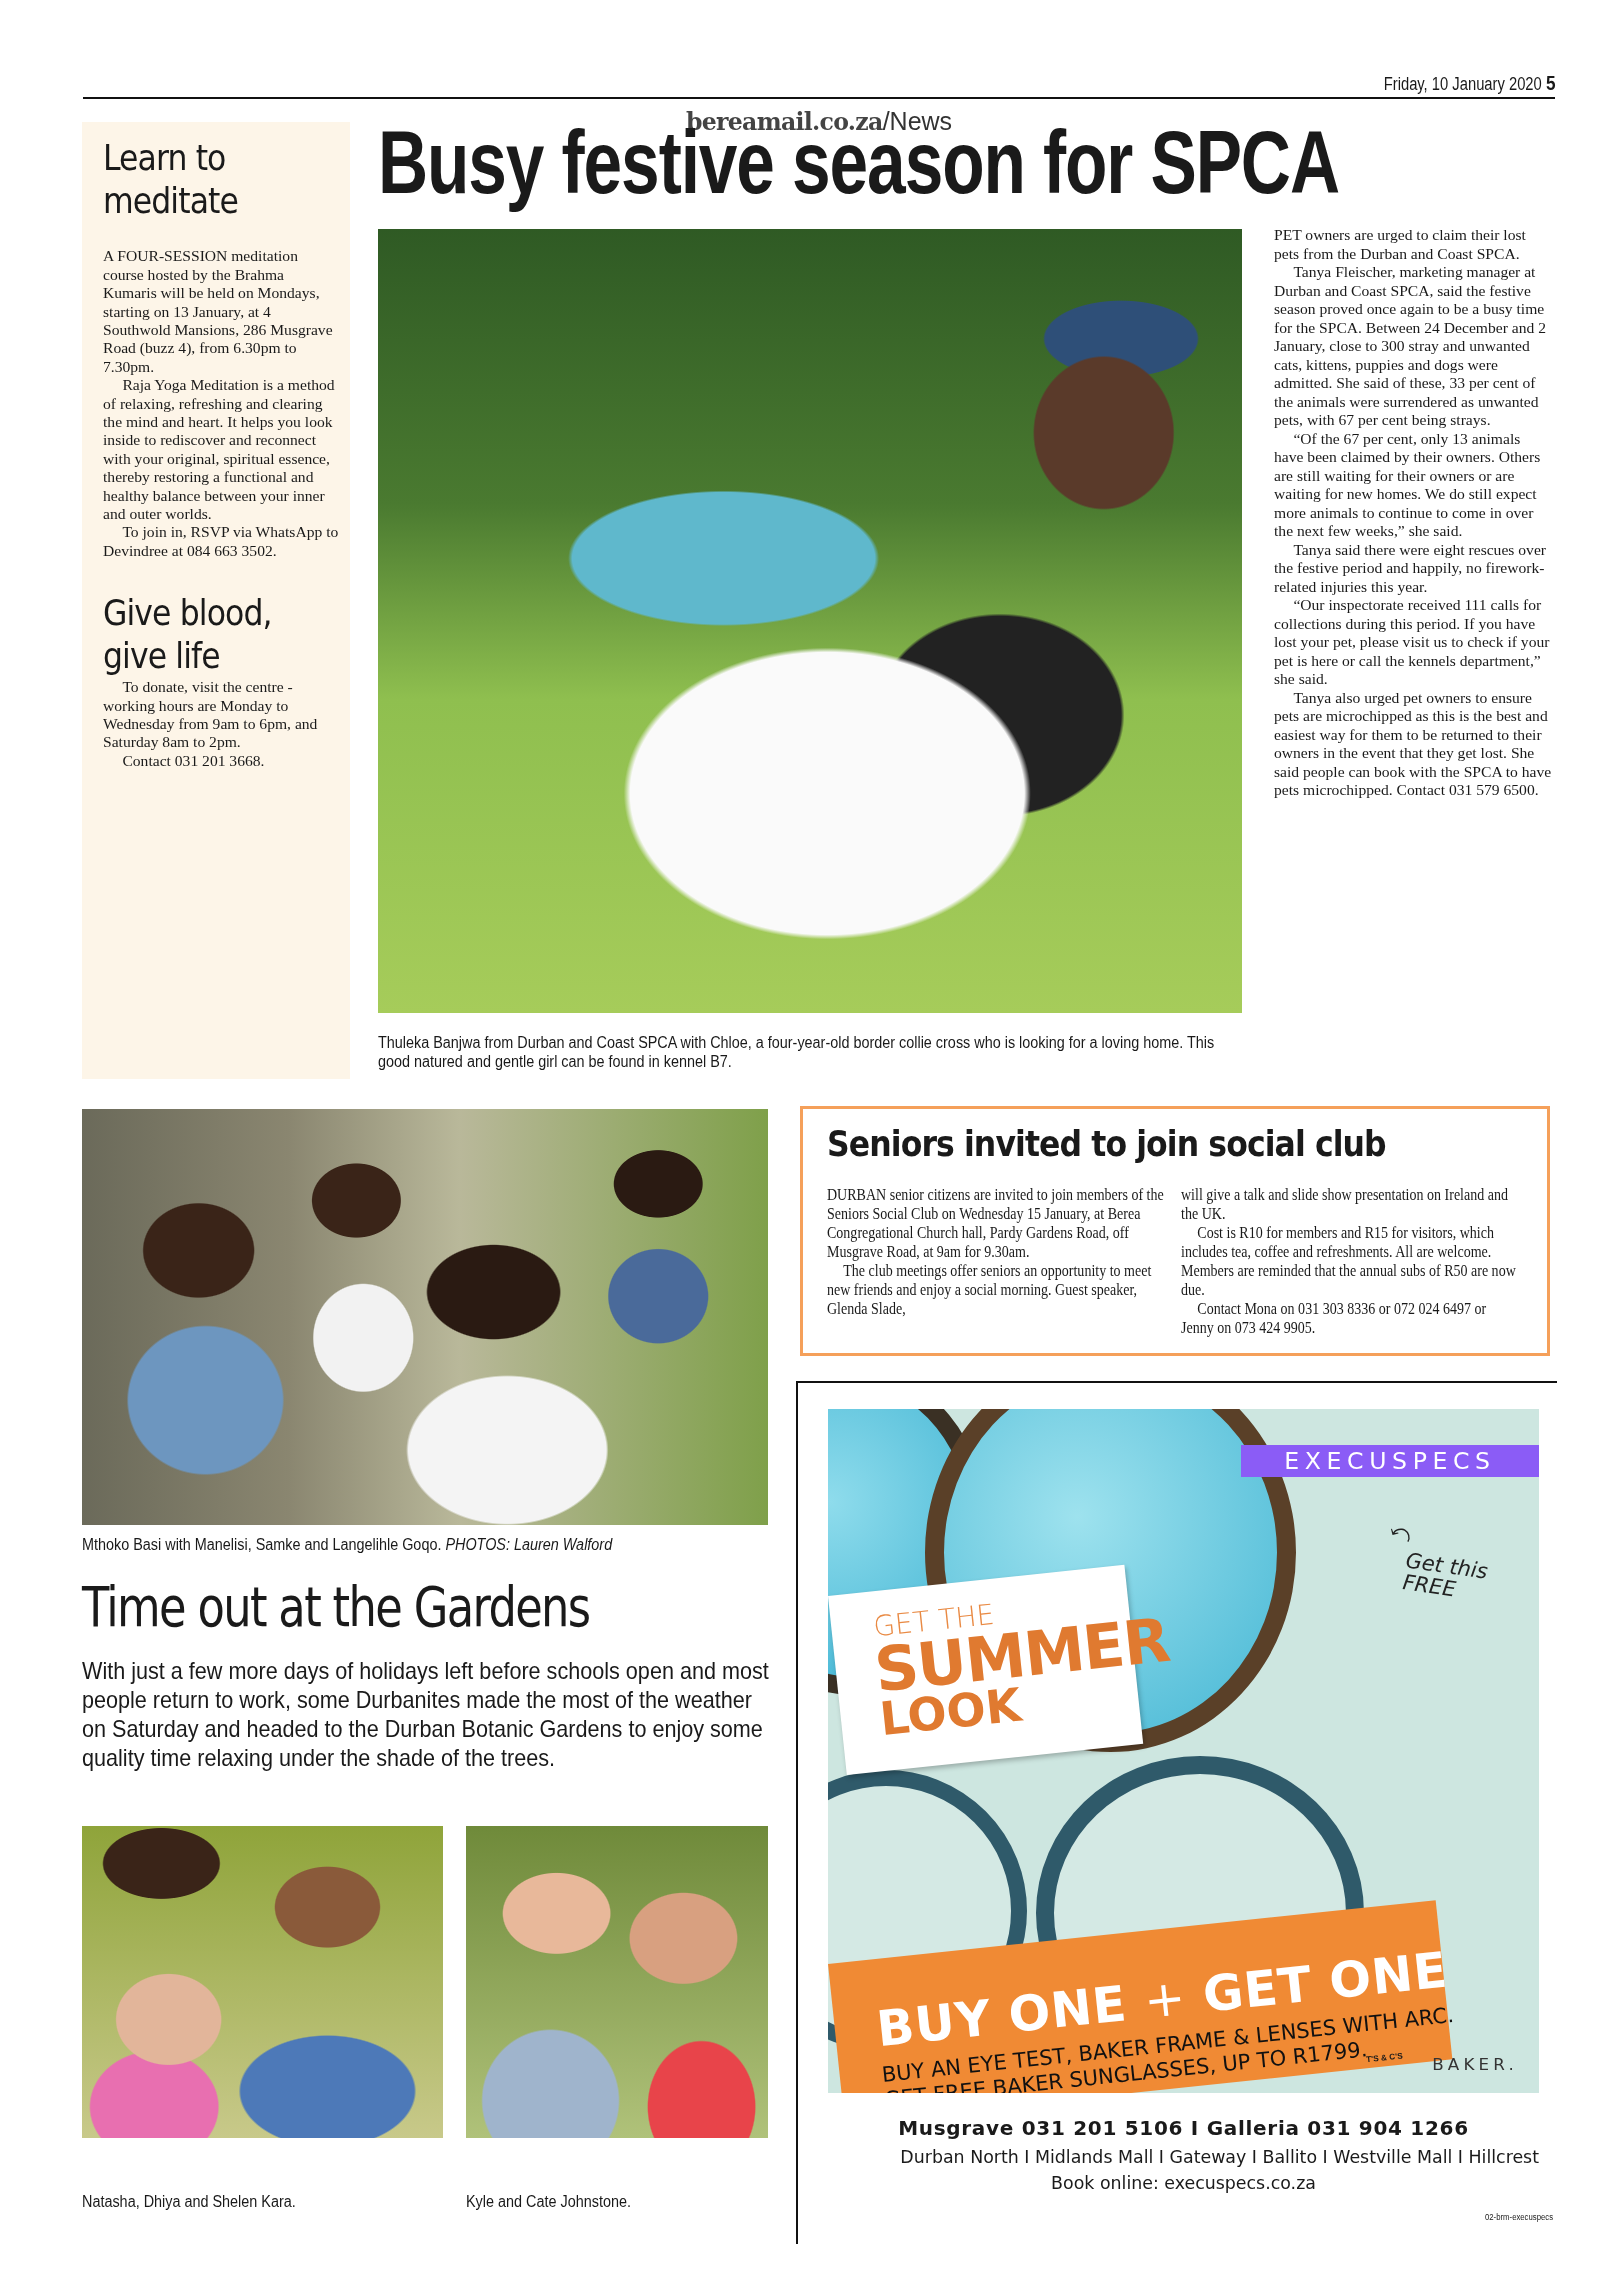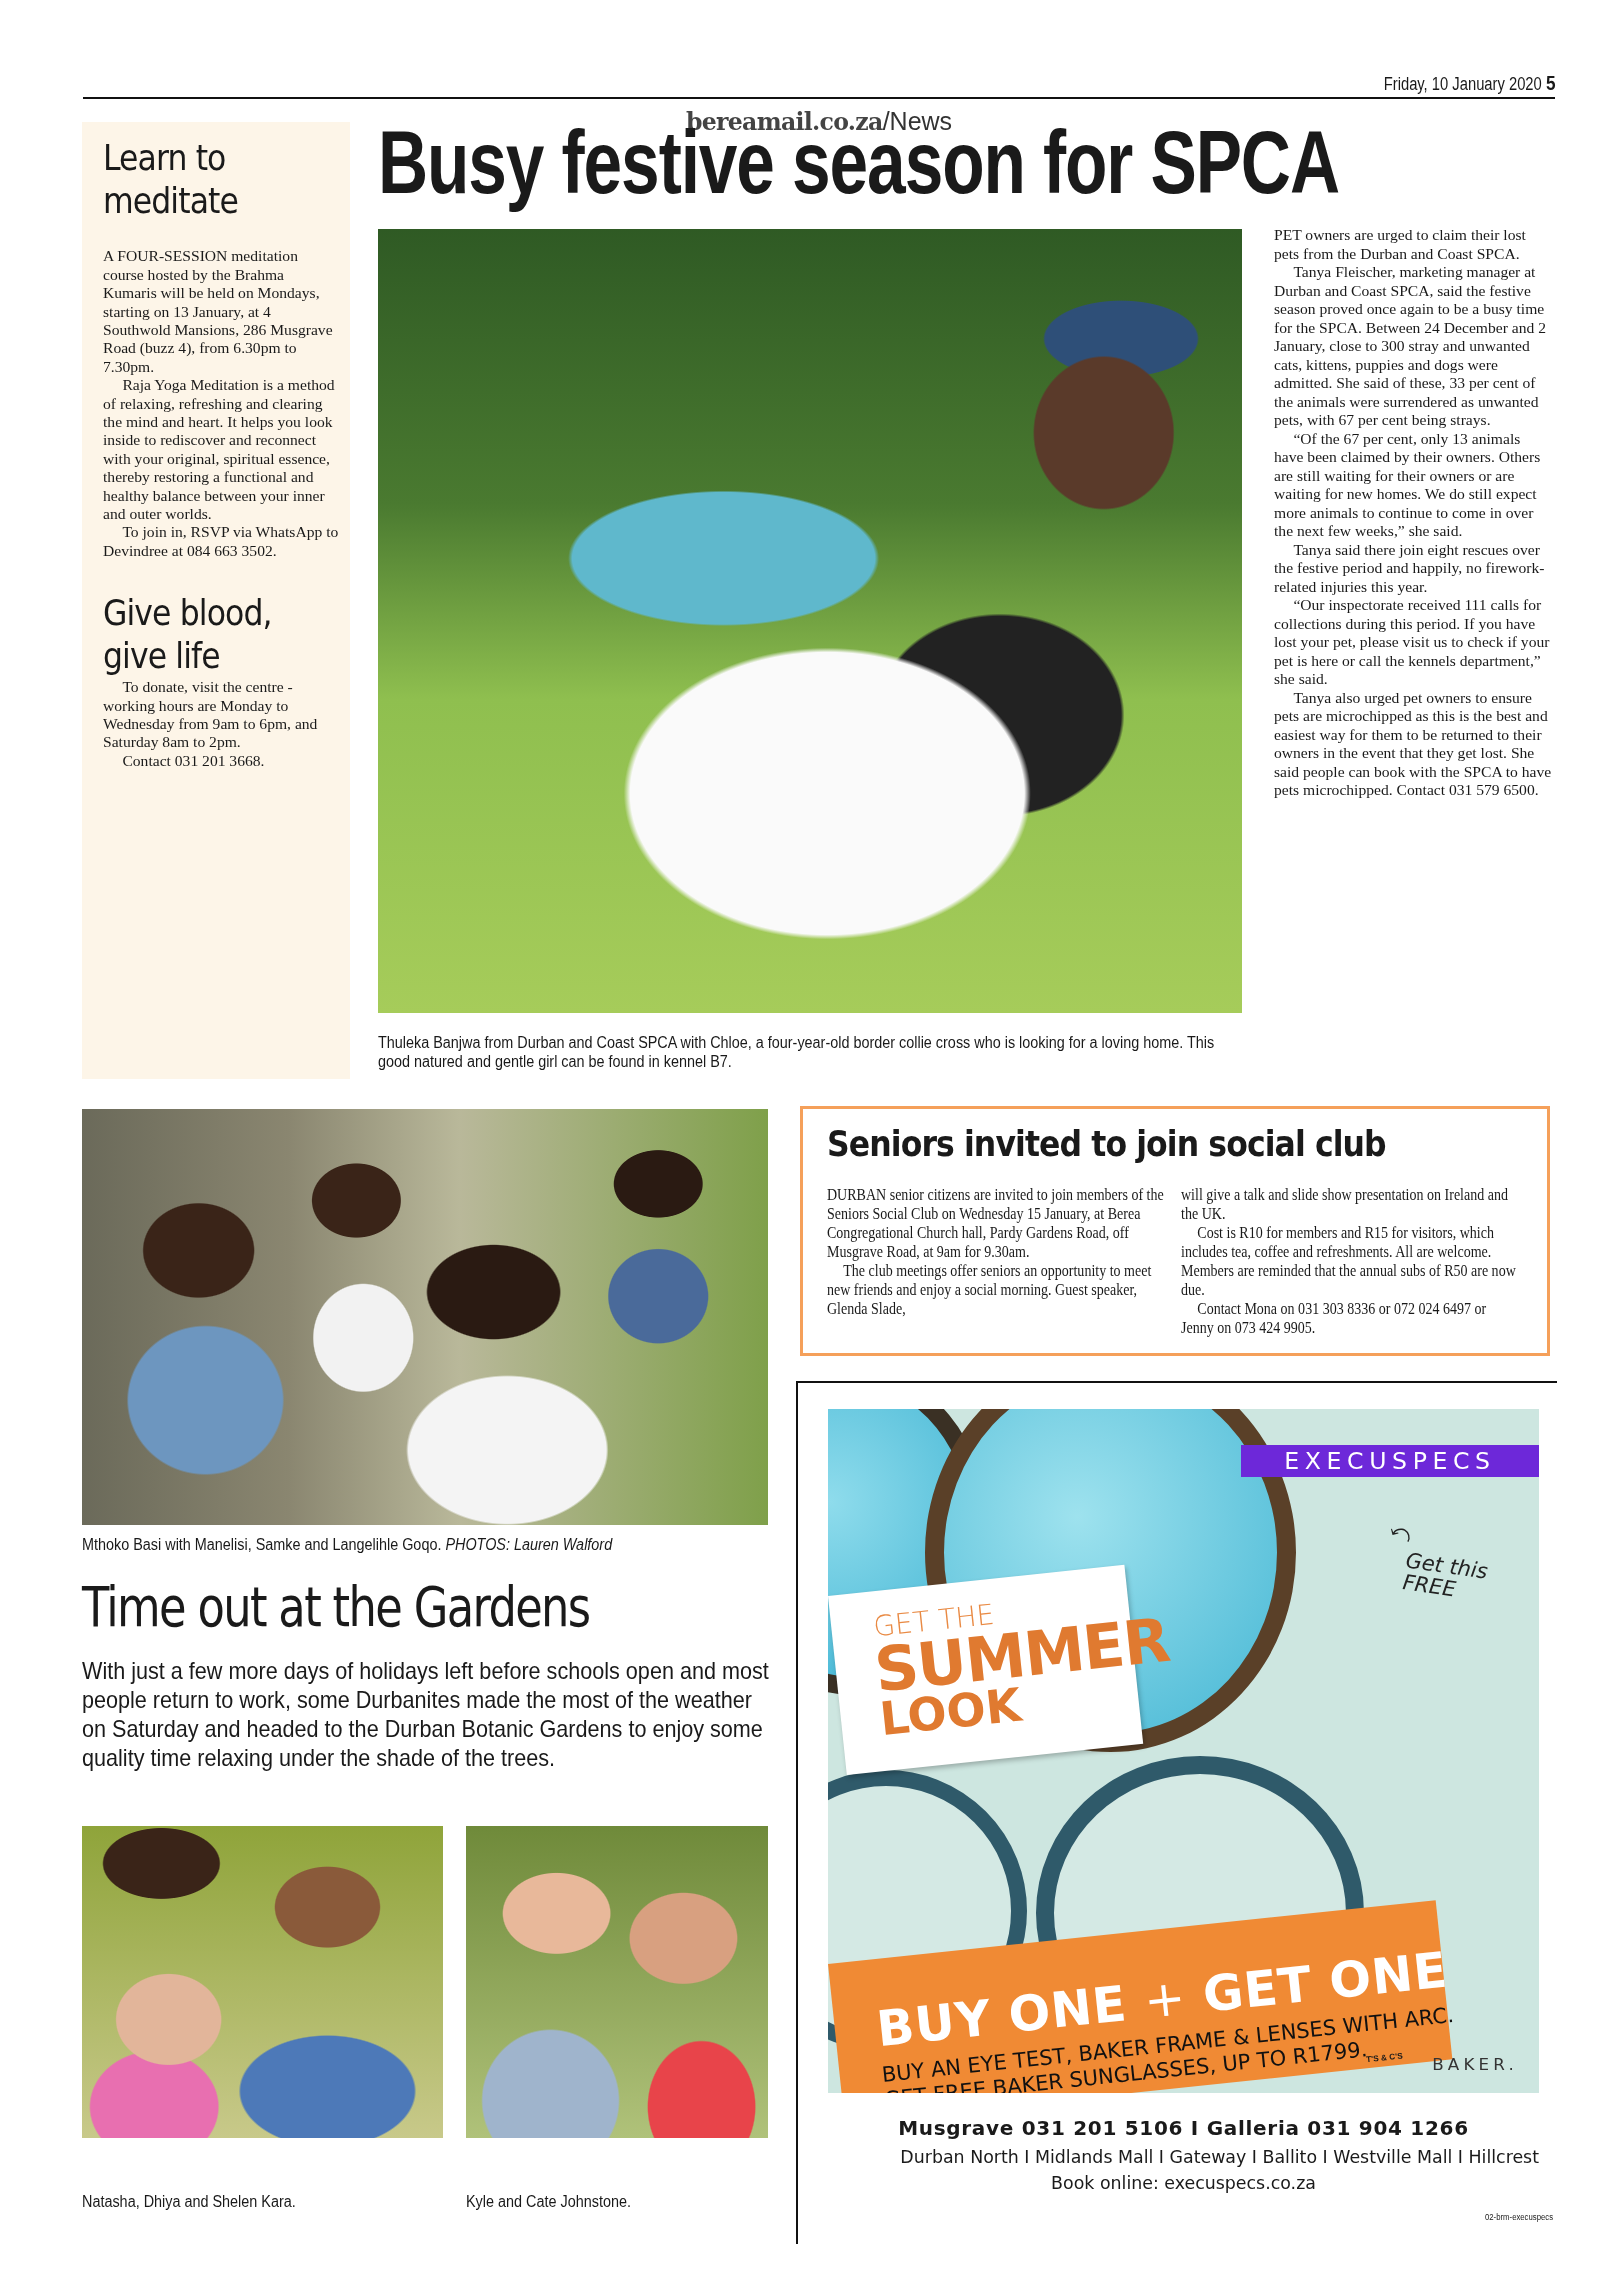--- a/index.html
+++ b/index.html
@@ -66,21 +66,21 @@
   .seniors h3{position:absolute;left:23.6px;top:15.3px;margin:0;font-family:"DejaVu Sans",sans-serif;font-weight:bold;font-size:35px;letter-spacing:-1px;transform:scaleX(0.9);transform-origin:left;white-space:nowrap;}
   .seniors .c1,.seniors .c2{position:absolute;top:76px;width:333px;font-size:16.7px;line-height:19px;transform:scaleX(0.84);transform-origin:left;width:403px;}
   .seniors .c1{left:23.6px;}
   .seniors .c2{left:378px;}
   .seniors p{margin:0;}
 
   
   .adframe{left:796px;top:1381px;width:759px;height:861px;border-top:2.1px solid #111;border-left:2.1px solid #111;}
   .ad{left:828px;top:1409px;width:711px;height:684px;background:#cde6e0;overflow:hidden;}
   .lens{position:absolute;border-radius:50%;}
-  .execu{position:absolute;right:0;top:36px;width:298px;height:32px;background:#6d28d9;color:#fff;font-family:"DejaVu Sans",sans-serif;font-size:23.6px;letter-spacing:5.6px;text-align:center;line-height:32px;}
+  .execu{position:absolute;right:0;top:36px;width:298px;height:32px;background:#8b5cf6;color:#fff;font-family:"DejaVu Sans",sans-serif;font-size:23.6px;letter-spacing:5.6px;text-align:center;line-height:32px;}
   .summer-card{position:absolute;left:0;top:187px;width:298px;height:180px;background:#fff;transform:rotate(-6deg);transform-origin:left top;box-shadow:1.4px 2.8px 5.6px rgba(0,0,0,.25);}
   .summer-card .g{position:absolute;left:42px;top:19.4px;color:#e98a44;font-family:"DejaVu Sans",sans-serif;font-weight:200;font-size:28px;}
   .summer-card .s{position:absolute;left:39px;top:49px;color:#e07a30;font-family:"DejaVu Sans",sans-serif;font-weight:bold;font-size:61px;letter-spacing:-1.4px;line-height:60px;}
   .summer-card .l{position:absolute;left:39px;top:101px;color:#e07a30;font-family:"DejaVu Sans",sans-serif;font-weight:bold;font-size:46px;}
   .freenote{position:absolute;left:576px;top:146px;font-family:"DejaVu Sans",sans-serif;font-style:italic;font-size:21px;line-height:22px;transform:rotate(8deg);color:#222;}
   .freearrow{position:absolute;left:562px;top:111px;font-size:21px;color:#222;transform:rotate(30deg);}
   .promo{position:absolute;left:0;top:555px;width:611px;height:160px;background:#f08a34;transform:rotate(-6deg);transform-origin:left top;}
   .promo .big{position:absolute;left:42px;top:42px;color:#fff;font-family:"DejaVu Sans",sans-serif;font-weight:bold;font-size:49px;white-space:nowrap;letter-spacing:0.7px;}
   .promo .big span{font-weight:normal;}
   .promo .sub{position:absolute;left:42px;top:104px;color:#111;font-family:"DejaVu Sans",sans-serif;font-size:21px;line-height:25px;white-space:nowrap;}
@@ -114,21 +114,21 @@
 
 <div class="abs headline">Busy festive season for SPCA</div>
 
 <div class="abs photo ph-dog"></div>
 <div class="abs cap" style="left:378px;top:1033px;width:958px;">Thuleka Banjwa from Durban and Coast SPCA with Chloe, a four-year-old border collie cross who is looking for a loving home. This good natured and gentle girl can be found in kennel B7.</div>
 
 <div class="abs col">
   <p>PET owners are urged to claim their lost pets from the Durban and Coast SPCA.</p>
   <p class="ind">Tanya Fleischer, marketing manager at Durban and Coast SPCA, said the festive season proved once again to be a busy time for the SPCA. Between 24 December and 2 January, close to 300 stray and unwanted cats, kittens, puppies and dogs were admitted. She said of these, 33 per cent of the animals were surrendered as unwanted pets, with 67 per cent being strays.</p>
   <p class="ind">“Of the 67 per cent, only 13 animals have been claimed by their owners. Others are still waiting for their owners or are waiting for new homes. We do still expect more animals to continue to come in over the next few weeks,” she said.</p>
-  <p class="ind">Tanya said there join eight rescues over the festive period and happily, no firework-related injuries this year.</p>
+  <p class="ind">Tanya said there were eight rescues over the festive period and happily, no firework-related injuries this year.</p>
   <p class="ind">“Our inspectorate received 111 calls for collections during this period. If you have lost your pet, please visit us to check if your pet is here or call the kennels department,” she said.</p>
   <p class="ind">Tanya also urged pet owners to ensure pets are microchipped as this is the best and easiest way for them to be returned to their owners in the event that they get lost. She said people can book with the SPCA to have pets microchipped. Contact 031 579 6500.</p>
 </div>
 
 <div class="abs photo ph-family"></div>
 <div class="abs cap" style="left:82px;top:1535px;width:764px;"><span>Mthoko Basi with Manelisi, Samke and Langelihle Goqo.</span> <i>PHOTOS: Lauren Walford</i></div>
 <div class="abs gardens-h">Time out at the Gardens</div>
 <div class="abs gardens-p">With just a few more days of holidays left before schools open and most people return to work, some Durbanites made the most of the weather on Saturday and headed to the Durban Botanic Gardens to enjoy some quality time relaxing under the shade of the trees.</div>
 <div class="abs photo ph-kara"></div>
 <div class="abs photo ph-john"></div>

